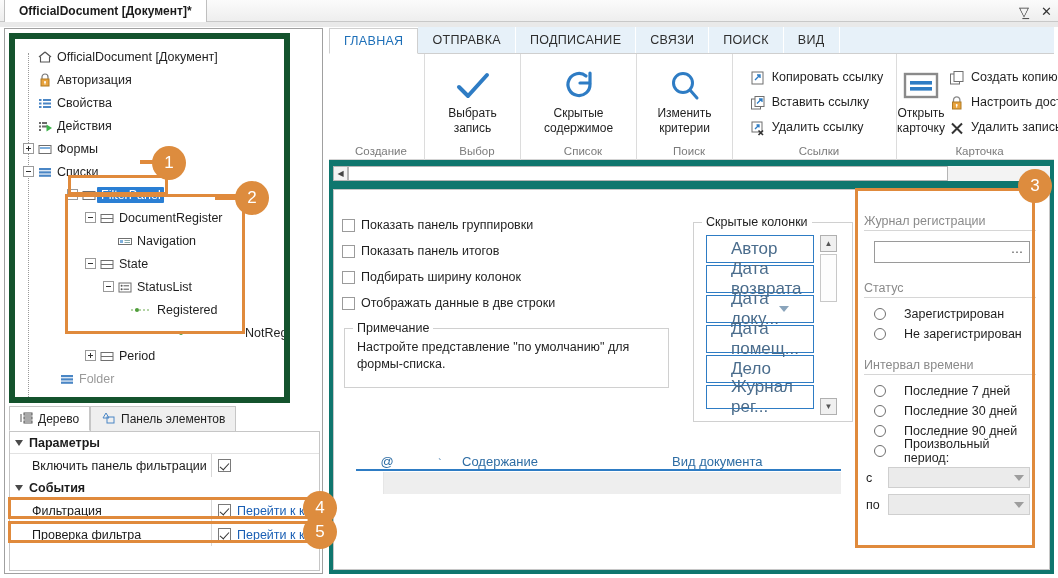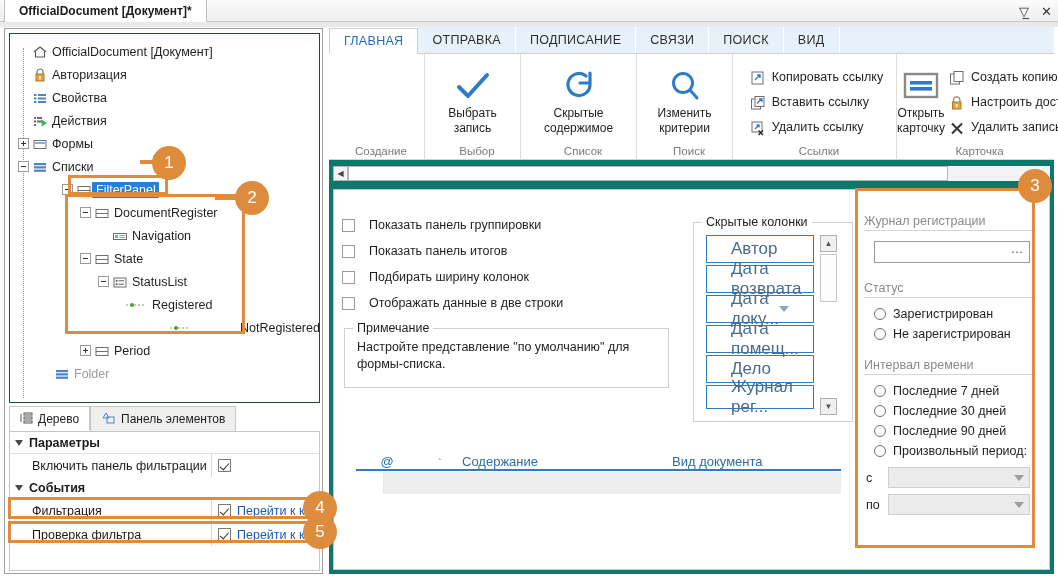--- a/index.html
+++ b/index.html
@@ -41,22 +41,22 @@
     position: absolute; left: 0; top: 22px; width: 1058px; height: 5px;
     background: #e9e9e9;
   }
 
   
   .left-panel {
     position: absolute; left: 4px; top: 28px; width: 319px; height: 546px;
     background: #ffffff; border: 1px solid #a0a0a0;
   }
   .tree-area {
-    position: absolute; left: 4px; top: 4px; width: 311px; height: 370px;
-    background: #ffffff; border: 1px solid #14532d;
+    position: absolute; left: 4px; top: 4px; width: 281px; height: 370px;
+    background: #ffffff; border: 6px solid #14532d;
     overflow: hidden;
   }
   .tree {
     position: relative; padding: 6px 0 0 0; font-size: 12.5px; color: #1f1f1f;
   }
   .node {
     position: relative; display: flex; align-items: center; height: 23px;
     white-space: nowrap;
   }
   .node .lbl { padding-left: 4px; }
@@ -197,21 +197,21 @@
     flex: 1; height: 15px; border: 1px solid #b5b5b5; background: #ffffff;
   }
   .hstrack-rest { width: 102px; height: 15px; background: #f3f3f3; }
 
   
   .form-area {
     position: absolute; left: 4px; top: 161px; width: 717px; height: 381px;
     border: 1px solid #c6c6c6; background: #ffffff;
   }
   .chk-row {
-    display: flex; align-items: center; gap: 14px;
+    display: flex; align-items: center; gap: 6px;
     font-size: 12.5px; color: #1f1f1f; height: 26px;
   }
   .chk {
     width: 13px; height: 13px; border: 1px solid #9b9b9b; background: #fff; flex: none;
   }
   .fieldset {
     border: 1px solid #d0d0d0; position: absolute;
   }
   .fs-legend {
     position: absolute; top: -8px; left: 8px; background: #ffffff; padding: 0 4px;
@@ -253,21 +253,21 @@
   .rp-head {
     font-size: 12.5px; color: #8a8a8a; padding-bottom: 2px;
     border-bottom: 1px solid #d6d6d6;
   }
   .rp-input {
     height: 22px; border: 1px solid #9a9a9a; background: #ffffff;
     display: flex; align-items: center; justify-content: flex-end;
     padding-right: 6px; font-size: 12px; color: #555;
   }
   .radio-row {
-    display: flex; align-items: center; gap: 7px; height: 20px;
+    display: flex; align-items: center; gap: 18px; height: 20px;
     font-size: 12.5px; color: #1f1f1f;
   }
   .radio {
     width: 12px; height: 12px; border: 1px solid #6f6f6f; border-radius: 50%;
     background: #fff; flex: none;
   }
   .combo {
     height: 21px; background: #ebebeb; border: 1px solid #cfcfcf;
     display: flex; align-items: center; justify-content: flex-end; padding-right: 5px;
   }

